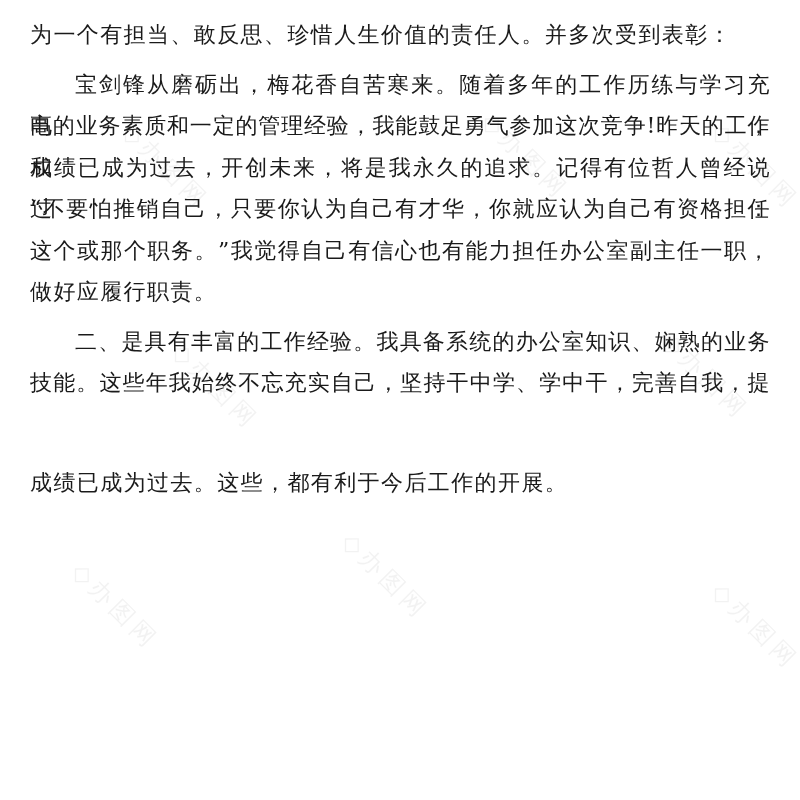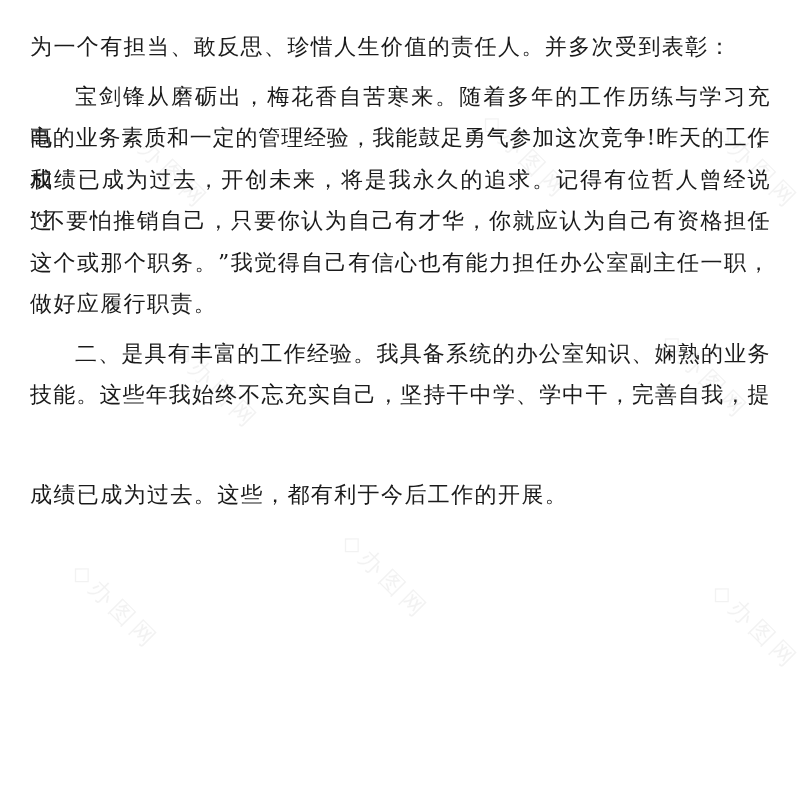--- a/index.html
+++ b/index.html
@@ -37,21 +37,21 @@
     gap: 4px;
   }
   .wm-diamond {
     font-size: 26px;
     letter-spacing: 0;
   }
   
   .content {
     position: absolute;
     left: 30px;
-    top: 16px;
+    top: 4px;
     width: 740px;
     padding-top: 10px;
     z-index: 2;
     color: #1a1a1a;
   }
   .para { margin: 0; }
   .gap-none       { margin-top: 0; }
   .gap-normal     { margin-top: 8px; }
   .gap-tight      { margin-top: 1px; }
   .gap-page_break { margin-top: 58px; }

